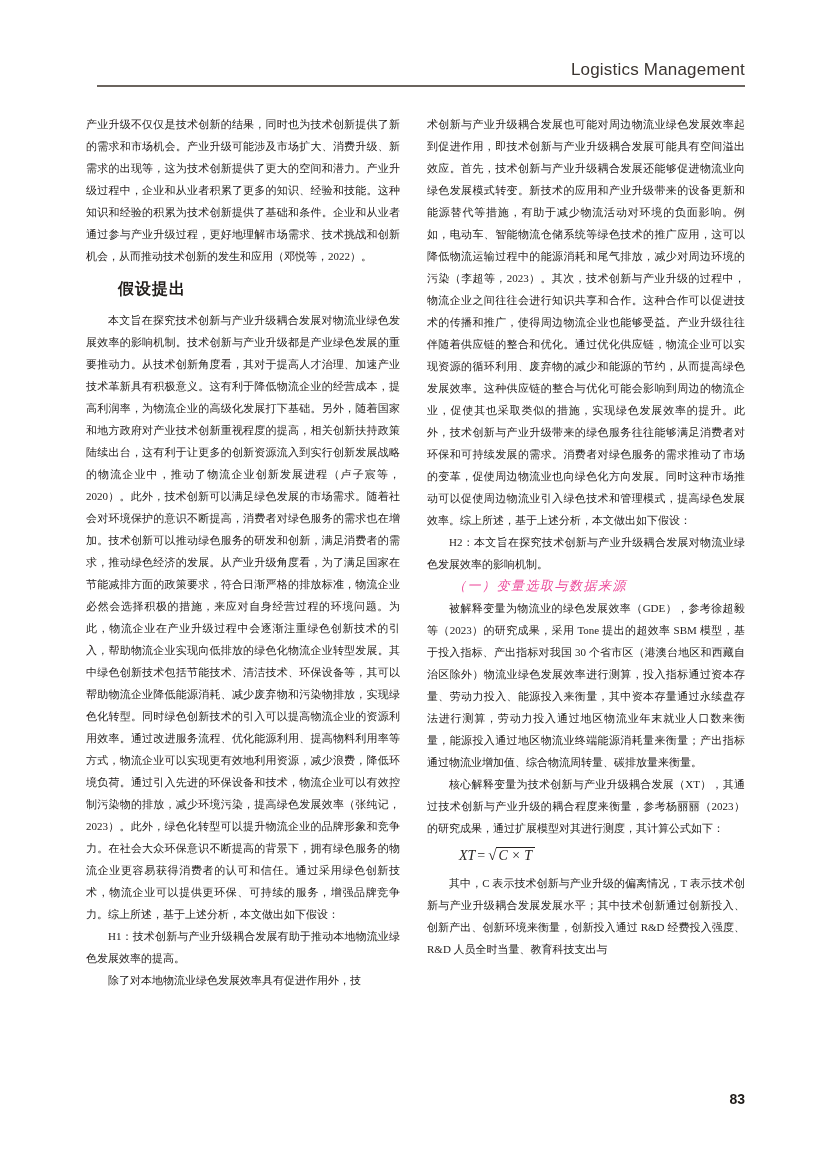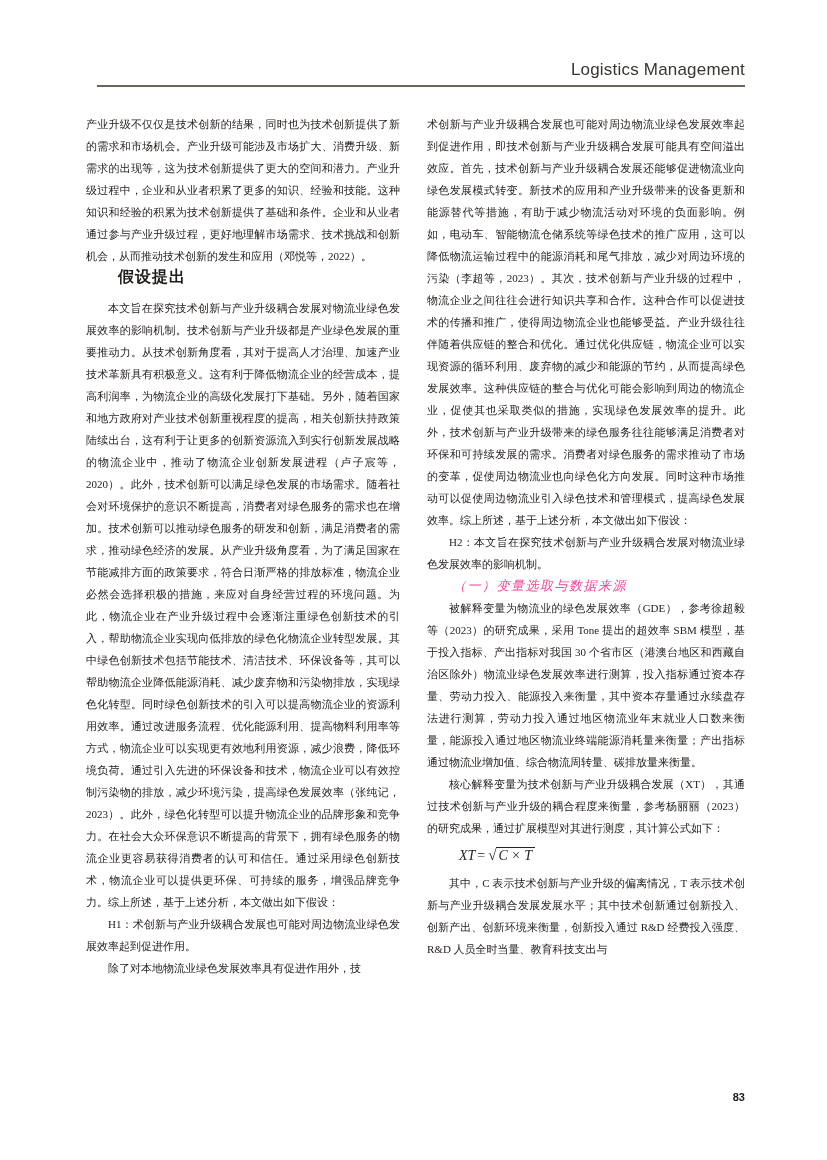--- a/index.html
+++ b/index.html
@@ -34,21 +34,21 @@
     font-size: 11px; line-height: 22px;
     text-align: justify; text-justify: inter-ideograph;
     color: #262220;
   }
   .ind { text-indent: 2em; }
   .sec-heading {
     font-family: "Liberation Sans", sans-serif;
     font-weight: bold; font-size: 16px; color: #201c19;
     letter-spacing: 1px;
     padding-left: 32px;
-    margin-top: 0; margin-bottom: 9px;
+    margin-top: 12px; margin-bottom: 9px;
   }
   .sub-heading {
     font-family: "Liberation Serif", serif;
     font-style: italic;
     font-size: 13px; line-height: 22px;
     text-indent: 2em; letter-spacing: 1.5px;
     color: #ec4899;
   }
   .formula {
     font-family: "Liberation Serif", serif;
@@ -64,39 +64,39 @@
   .footer {
     position: absolute; right: 82px; top: 1091px;
     display: flex; align-items: baseline; gap: 16px;
   }
   .footer-note {
     font-family: "Liberation Sans", sans-serif;
     font-weight: bold; font-size: 12.5px; color: #262220;
   }
   .footer-page {
     font-family: "Liberation Sans", sans-serif;
-    font-weight: bold; font-size: 11px; color: #1d1a17;
+    font-weight: bold; font-size: 14px; color: #1d1a17;
   }
 </style>
 </head>
 <body>
 
 <div class="page">
 
   <div class="runhead">
     <span class="runhead-title">Logistics Management</span>
   </div>
 
   <div class="columns">
 
     <div class="col left">
       <p class="para">产业升级不仅仅是技术创新的结果，同时也为技术创新提供了新的需求和市场机会。产业升级可能涉及市场扩大、消费升级、新需求的出现等，这为技术创新提供了更大的空间和潜力。产业升级过程中，企业和从业者积累了更多的知识、经验和技能。这种知识和经验的积累为技术创新提供了基础和条件。企业和从业者通过参与产业升级过程，更好地理解市场需求、技术挑战和创新机会，从而推动技术创新的发生和应用（邓悦等，2022）。</p>
       <h2 class="sec-heading">假设提出</h2>
       <p class="para ind">本文旨在探究技术创新与产业升级耦合发展对物流业绿色发展效率的影响机制。技术创新与产业升级都是产业绿色发展的重要推动力。从技术创新角度看，其对于提高人才治理、加速产业技术革新具有积极意义。这有利于降低物流企业的经营成本，提高利润率，为物流企业的高级化发展打下基础。另外，随着国家和地方政府对产业技术创新重视程度的提高，相关创新扶持政策陆续出台，这有利于让更多的创新资源流入到实行创新发展战略的物流企业中，推动了物流企业创新发展进程（卢子宸等，2020）。此外，技术创新可以满足绿色发展的市场需求。随着社会对环境保护的意识不断提高，消费者对绿色服务的需求也在增加。技术创新可以推动绿色服务的研发和创新，满足消费者的需求，推动绿色经济的发展。从产业升级角度看，为了满足国家在节能减排方面的政策要求，符合日渐严格的排放标准，物流企业必然会选择积极的措施，来应对自身经营过程的环境问题。为此，物流企业在产业升级过程中会逐渐注重绿色创新技术的引入，帮助物流企业实现向低排放的绿色化物流企业转型发展。其中绿色创新技术包括节能技术、清洁技术、环保设备等，其可以帮助物流企业降低能源消耗、减少废弃物和污染物排放，实现绿色化转型。同时绿色创新技术的引入可以提高物流企业的资源利用效率。通过改进服务流程、优化能源利用、提高物料利用率等方式，物流企业可以实现更有效地利用资源，减少浪费，降低环境负荷。通过引入先进的环保设备和技术，物流企业可以有效控制污染物的排放，减少环境污染，提高绿色发展效率（张纯记，2023）。此外，绿色化转型可以提升物流企业的品牌形象和竞争力。在社会大众环保意识不断提高的背景下，拥有绿色服务的物流企业更容易获得消费者的认可和信任。通过采用绿色创新技术，物流企业可以提供更环保、可持续的服务，增强品牌竞争力。综上所述，基于上述分析，本文做出如下假设：</p>
-      <p class="para ind">H1：术创新与产业升级耦合发展也可能对周边物流业绿色发展效率起到促进作用。</p>
+      <p class="para ind">H1：技术创新与产业升级耦合发展有助于推动本地物流业绿色发展效率的提高。</p>
       <p class="para ind">除了对本地物流业绿色发展效率具有促进作用外，技</p>
     </div>
 
     <div class="col right">
       <p class="para">术创新与产业升级耦合发展也可能对周边物流业绿色发展效率起到促进作用，即技术创新与产业升级耦合发展可能具有空间溢出效应。首先，技术创新与产业升级耦合发展还能够促进物流业向绿色发展模式转变。新技术的应用和产业升级带来的设备更新和能源替代等措施，有助于减少物流活动对环境的负面影响。例如，电动车、智能物流仓储系统等绿色技术的推广应用，这可以降低物流运输过程中的能源消耗和尾气排放，减少对周边环境的污染（李超等，2023）。其次，技术创新与产业升级的过程中，物流企业之间往往会进行知识共享和合作。这种合作可以促进技术的传播和推广，使得周边物流企业也能够受益。产业升级往往伴随着供应链的整合和优化。通过优化供应链，物流企业可以实现资源的循环利用、废弃物的减少和能源的节约，从而提高绿色发展效率。这种供应链的整合与优化可能会影响到周边的物流企业，促使其也采取类似的措施，实现绿色发展效率的提升。此外，技术创新与产业升级带来的绿色服务往往能够满足消费者对环保和可持续发展的需求。消费者对绿色服务的需求推动了市场的变革，促使周边物流业也向绿色化方向发展。同时这种市场推动可以促使周边物流业引入绿色技术和管理模式，提高绿色发展效率。综上所述，基于上述分析，本文做出如下假设：</p>
       <p class="para ind">H2：本文旨在探究技术创新与产业升级耦合发展对物流业绿色发展效率的影响机制。</p>
       <p class="sub-heading">（一）变量选取与数据来源</p>
       <p class="para ind">被解释变量为物流业的绿色发展效率（GDE），参考徐超毅等（2023）的研究成果，采用 Tone 提出的超效率 SBM 模型，基于投入指标、产出指标对我国 30 个省市区（港澳台地区和西藏自治区除外）物流业绿色发展效率进行测算，投入指标通过资本存量、劳动力投入、能源投入来衡量，其中资本存量通过永续盘存法进行测算，劳动力投入通过地区物流业年末就业人口数来衡量，能源投入通过地区物流业终端能源消耗量来衡量；产出指标通过物流业增加值、综合物流周转量、碳排放量来衡量。</p>
       <p class="para ind">核心解释变量为技术创新与产业升级耦合发展（XT），其通过技术创新与产业升级的耦合程度来衡量，参考杨丽丽（2023）的研究成果，通过扩展模型对其进行测度，其计算公式如下：</p>
       <div class="formula"><span class="f-var">XT</span><span class="f-eq">=</span><span class="f-rad">√</span><span class="f-radicand">C × T</span></div>

